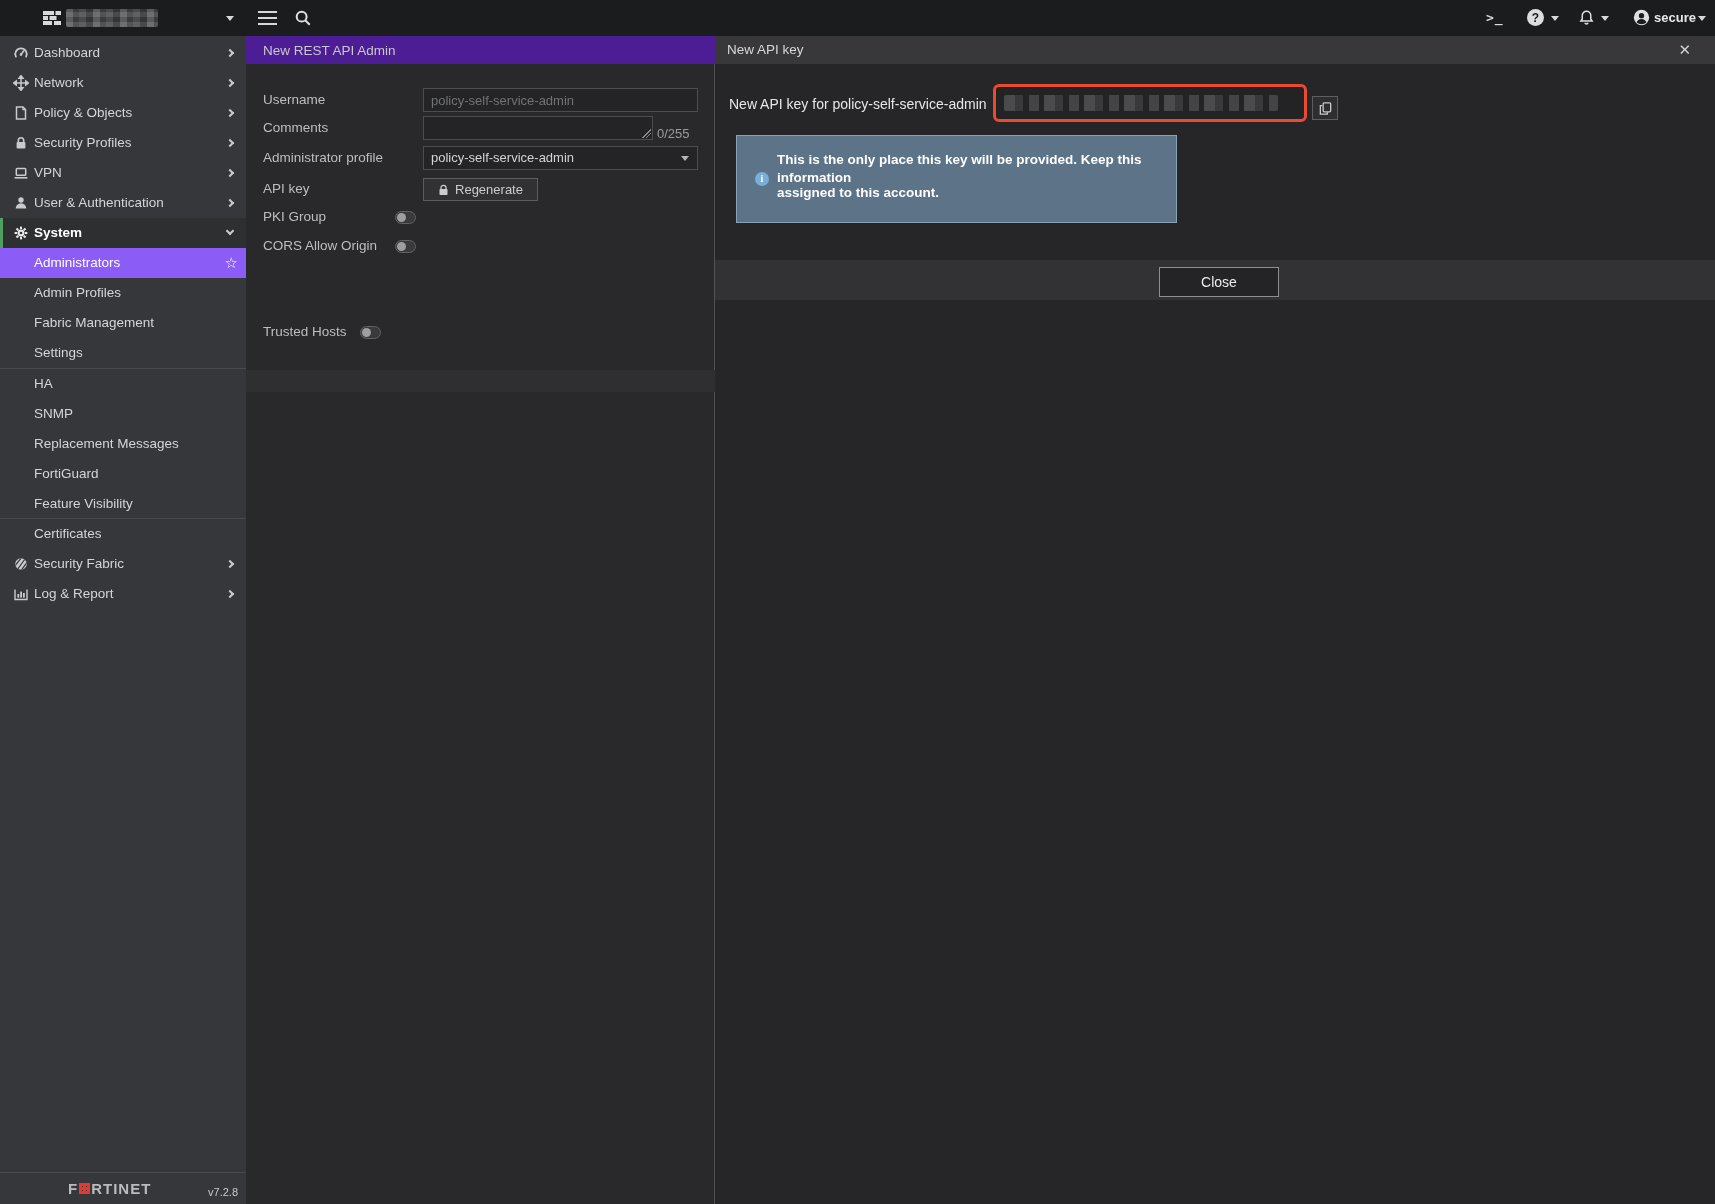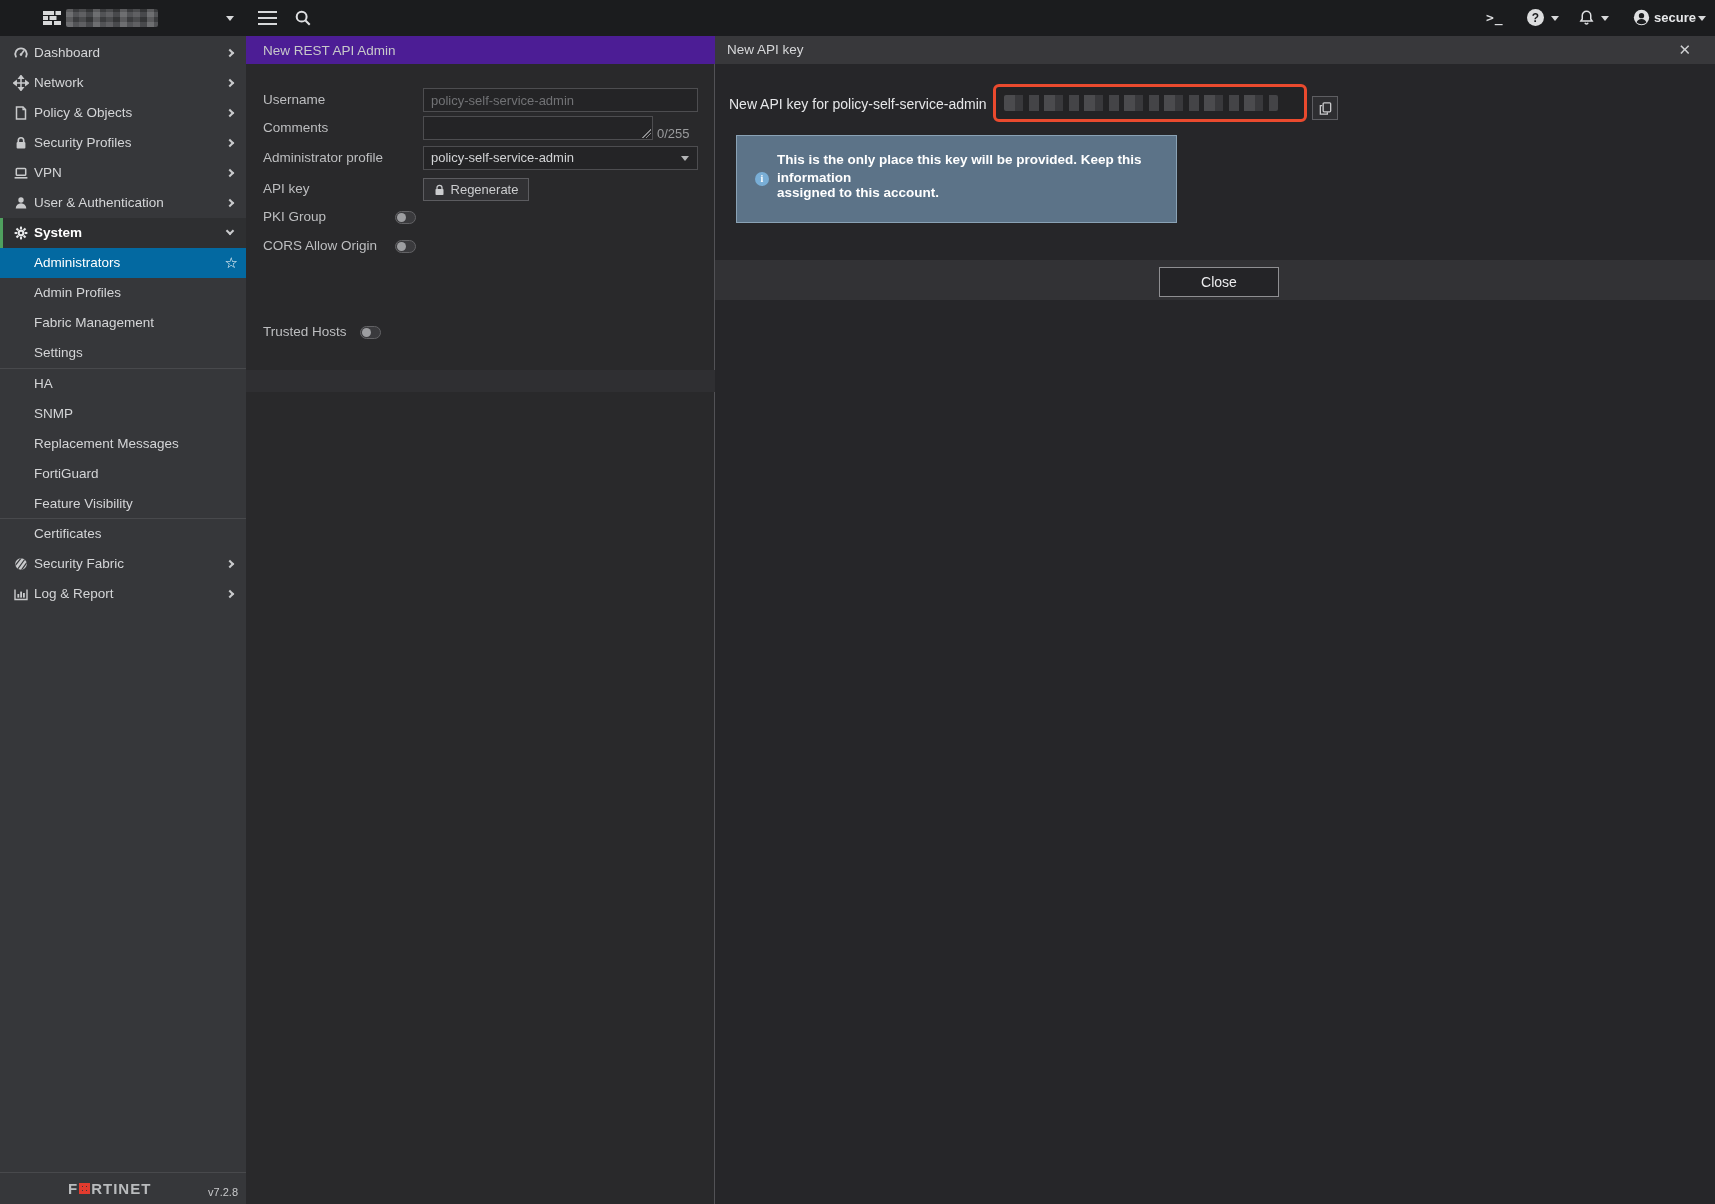--- a/index.html
+++ b/index.html
@@ -25,21 +25,21 @@
   #sidebar { position:absolute; left:0; top:36px; width:246px; height:1168px; background:#36373a; z-index:20; }
   .srow { position:absolute; left:0; width:246px; height:30px; cursor:pointer; }
   .srow .icon { position:absolute; left:13px; top:7px; width:16px; height:16px; }
   .srow .lbl { position:absolute; left:34px; top:0; line-height:30px; font-size:13.5px; color:#d4d5d7; white-space:nowrap; }
   .srow .chev { position:absolute; right:13px; top:12px; width:6px; height:6px;
     border-right:2px solid #c9cacc; border-bottom:2px solid #c9cacc; transform:rotate(-45deg); }
   .srow .chev.down { transform:rotate(45deg); top:10px; }
   .srow.sys { background:#2e2f31; }
   .srow.sys .lbl { color:#ffffff; font-weight:bold; }
   .srow.sys::before { content:""; position:absolute; left:0; top:0; width:3px; height:30px; background:#4fa05e; }
-  .srow.sel { background:#0369a1; }
+  .srow.sel { background:#8b5cf6; }
   .srow.sel .lbl { color:#ffffff; }
   .star { position:absolute; right:8px; top:0; line-height:30px; color:#ffffff; font-size:15px; }
   .sdivider { position:absolute; left:0; width:246px; height:1px; background:#48494c; }
   .sub .lbl { left:34px; }
   #side-footer-divider { top:1136px; }
   .brandword { color:#b9bbbd; font-weight:bold; font-size:15px; letter-spacing:1px; display:flex; align-items:center; }
   .brand-o { display:inline-block; width:11px; height:11px; margin:0 1px;
     background-image:repeating-linear-gradient(0deg,#e23b2e 0 3px,transparent 3px 4px),
                      repeating-linear-gradient(90deg,#e23b2e 0 3px,transparent 3px 4px);
     background-color:transparent; }
@@ -322,21 +322,21 @@
   </div>
   <span class="counter" style="left:411px;top:90px">0/255</span>
 
   <span class="flabel" style="top:114px">Administrator profile</span>
   <div class="fselect" style="left:177px;top:110px;width:275px;height:24px">
     <span>policy-self-service-admin</span>
     <span class="caret selcaret"></span>
   </div>
 
   <span class="flabel" style="top:145px">API key</span>
-  <div class="fbtn" style="left:177px;top:142px;width:106px;height:23px">
+  <div class="fbtn" style="left:177px;top:142px;width:115px;height:23px">
     <span>
       <svg width="11" height="12" viewBox="0 0 11 12">
         <rect x="1.5" y="5" width="8" height="6" rx="0.8" fill="#cbccce"></rect>
         <path d="M3 5V3.8a2.5 2.5 0 0 1 5 0V5" fill="none" stroke="#cbccce" stroke-width="1.3"></path>
       </svg>
       </span>
     <span>Regenerate</span>
   </div>
 
   <span class="flabel" style="top:173px">PKI Group</span>

